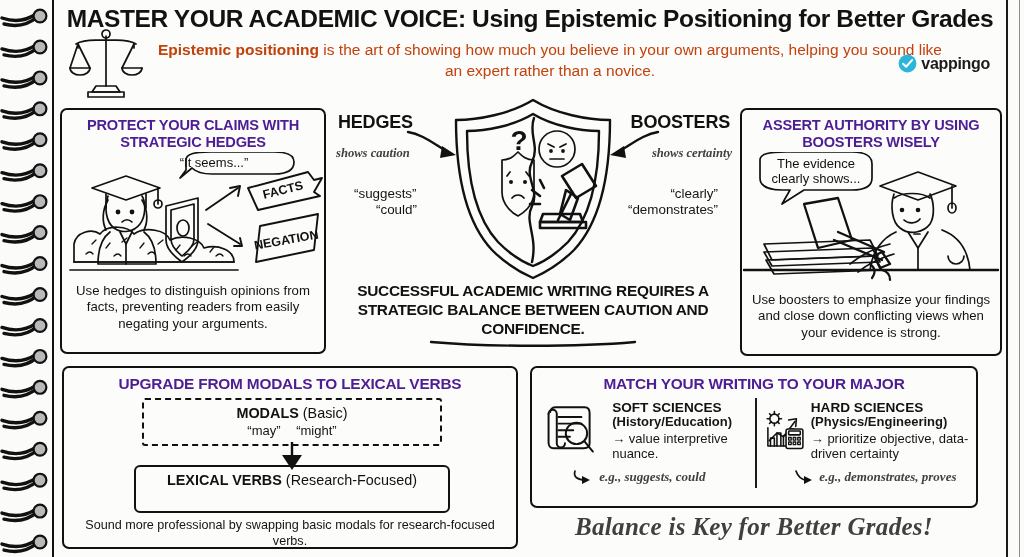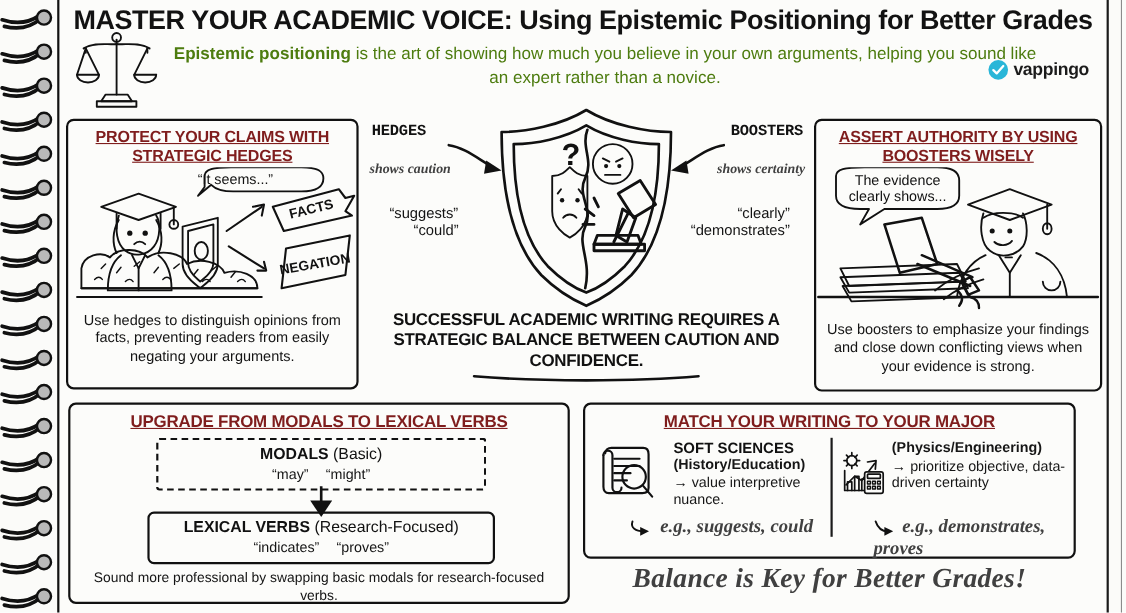--- a/index.html
+++ b/index.html
@@ -48,21 +48,21 @@
     font-weight: 700;
     letter-spacing: -0.4px;
     color: #121212;
     padding-top: 5px;
     white-space: nowrap;
   }
   #title .strong { font-weight: 800; }
   #subtitle {
     text-align: center;
     font-size: 15.5px;
-    color: #4d7c0f;
+    color: #c2410c;
     line-height: 1.35;
     margin-top: 7px;
     padding: 0 60px 0 100px;
   }
   #subtitle b { font-weight: 800; }
   #scale-icon { position: absolute; left: 12px; top: 28px; }
   
   #logo {
     position: absolute; right: 16px; top: 54px;
     display: flex; align-items: flex-end; gap: 4px;
@@ -75,41 +75,40 @@
     position: absolute;
     border: 2.6px solid #111;
     border-radius: 7px;
     background: #fcfcfa;
   }
   .panel-title {
     text-align: center;
     font-weight: 800;
     font-size: 14.6px;
     letter-spacing: -0.2px;
-    color: #7f1d1d;
+    color: #4c1d95;
     line-height: 1.16;
     padding-top: 7px;
-    text-decoration: underline;
   }
   .panel-caption {
     text-align: center;
     font-size: 13.2px;
     color: #141414;
     line-height: 1.24;
     padding: 0 7px;
   }
   #panel-hedges  { left: 6px;   top: 108px; width: 266px; height: 246px; }
   #panel-boosters{ left: 686px; top: 108px; width: 262px; height: 248px; }
   #panel-modals  { left: 8px;   top: 366px; width: 456px; height: 183px; }
   #panel-major   { left: 476px; top: 366px; width: 448px; height: 142px; }
   
   #center { position: absolute; left: 276px; top: 104px; width: 406px; height: 250px; }
   .hb-label {
     position: absolute;
-    font-weight: 800; font-size: 14px; color: #111; letter-spacing: -0.2px; font-family: Liberation Mono, monospace;
+    font-weight: 800; font-size: 18px; color: #111; letter-spacing: -0.2px;
   }
   #lbl-hedges   { left: 8px;   top: 8px; }
   #lbl-boosters { right: 6px;  top: 8px; }
   .script {
     font-family: Liberation Serif, serif;
     font-style: italic;
     font-weight: 700;
     color: #404040;
   }
   .hb-sub { position: absolute; font-size: 12.6px; line-height: 1.12; }
@@ -145,21 +144,21 @@
   #col-soft { left: 10px; gap: 16px; }
   #col-hard { left: 232px; }
   #major-divider {
     position: absolute; left: 223px; top: 30px;
     width: 2px; height: 90px; background: #1b1b1b;
   }
   .major-head { font-weight: 800; font-size: 13.6px; color: #111; }
   .major-paren { font-size: 13px; color: #161616; line-height: 1.14; font-weight: bold; }
   .major-arrow { font-size: 13px; color: #161616; line-height: 1.16; margin-top: 1px; }
   .major-eg {
-    position: absolute; font-size: 17px;
+    position: absolute; font-size: 13px;
   }
   #eg-soft { left: 40px; top: 101px; }
   #eg-hard { left: 262px; top: 101px; }
   #tagline {
     position: absolute; left: 476px; top: 512px; width: 448px;
     text-align: center;
     font-size: 25px;
   }
   svg { display: block; }
   .ink { fill: none; stroke: #111; stroke-width: 2.4; stroke-linecap: round; stroke-linejoin: round; }
@@ -456,24 +455,20 @@
       <svg id="modal-arrow" width="36" height="30" viewBox="0 0 36 30">
         <path class="ink" stroke-width="3" d="M18 0 L18 16"></path>
         <path class="ink-fill" d="M8 13 L18 28 L28 13 Z"></path>
       </svg>
 
       <div id="lexical-box">
         <div class="boxline1">
           <b>LEXICAL VERBS</b>
           <span>(Research-Focused)</span>
         </div>
-        <div class="boxline2">
-          <span>“indicates”</span>
-          <span>“proves”</span>
-        </div>
       </div>
 
       <div class="panel-caption" style="position:absolute;left:0;top:150px;width:100%;font-size:12.6px">Sound more professional by swapping basic modals for research-focused verbs.</div>
     </div>
 
     <div class="panel" id="panel-major">
       <div class="panel-title" style="font-size:15.4px">MATCH YOUR WRITING TO YOUR MAJOR</div>
 
       <div id="major-divider"></div>
 
@@ -509,20 +504,21 @@
               <rect x="38" y="43" width="4" height="4"></rect>
                 <rect x="45" y="43" width="4" height="4"></rect>
                 <rect x="52" y="43" width="4" height="4"></rect>
               <rect x="38" y="50" width="4" height="4"></rect>
                 <rect x="45" y="50" width="4" height="4"></rect>
                 <rect x="52" y="50" width="4" height="4"></rect>
             </g>
           </g>
         </svg>
         <div style="padding-top:2px">
+          <div class="major-head">HARD SCIENCES</div>
           <div class="major-paren">(Physics/Engineering)</div>
           <div class="major-arrow">→ prioritize objective, data-driven certainty</div>
         </div>
       </div>
 
       <div class="major-eg script" id="eg-soft">
         <svg style="display:inline-block;vertical-align:-4px" width="24" height="16" viewBox="0 0 24 16">
           <path class="ink-thin" d="M3 2 C1 8 6 11 13 11"></path>
           <path class="ink-fill" d="M10 7 L18 11 L10 15 Z"></path>
         </svg>

